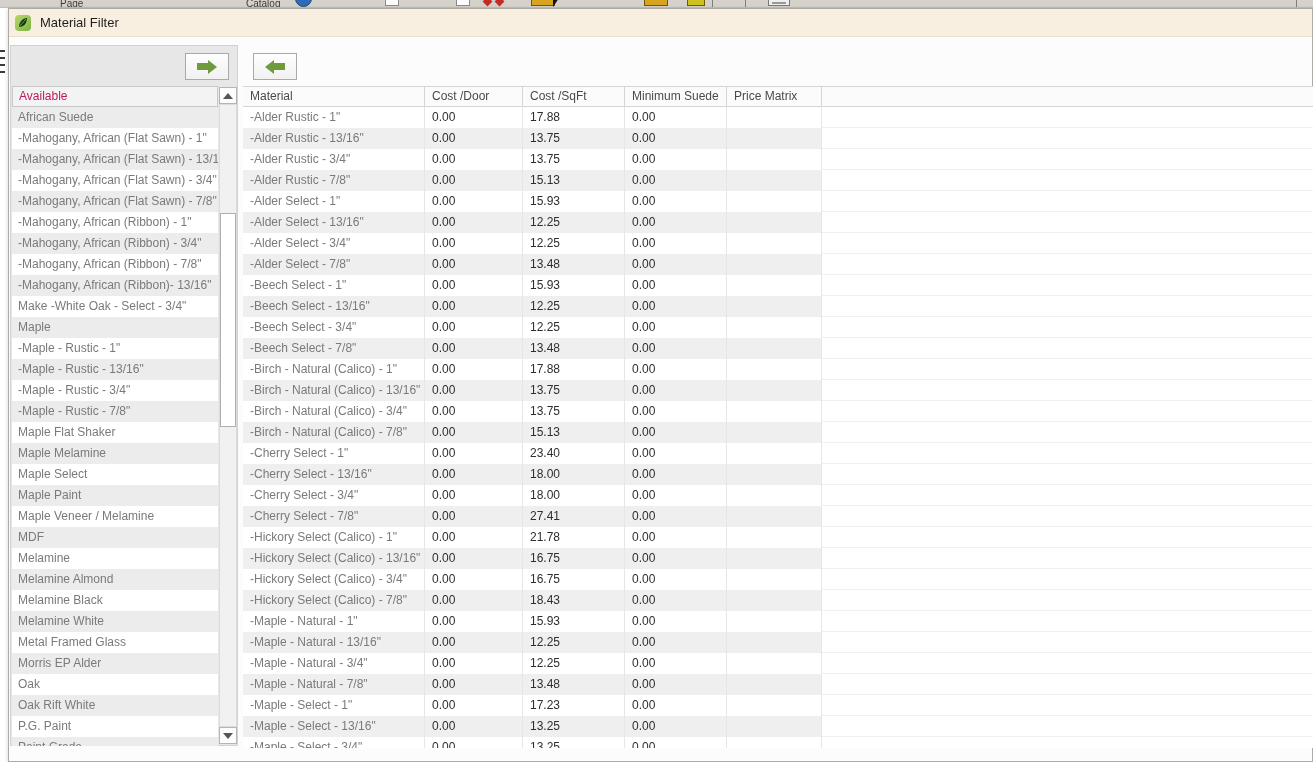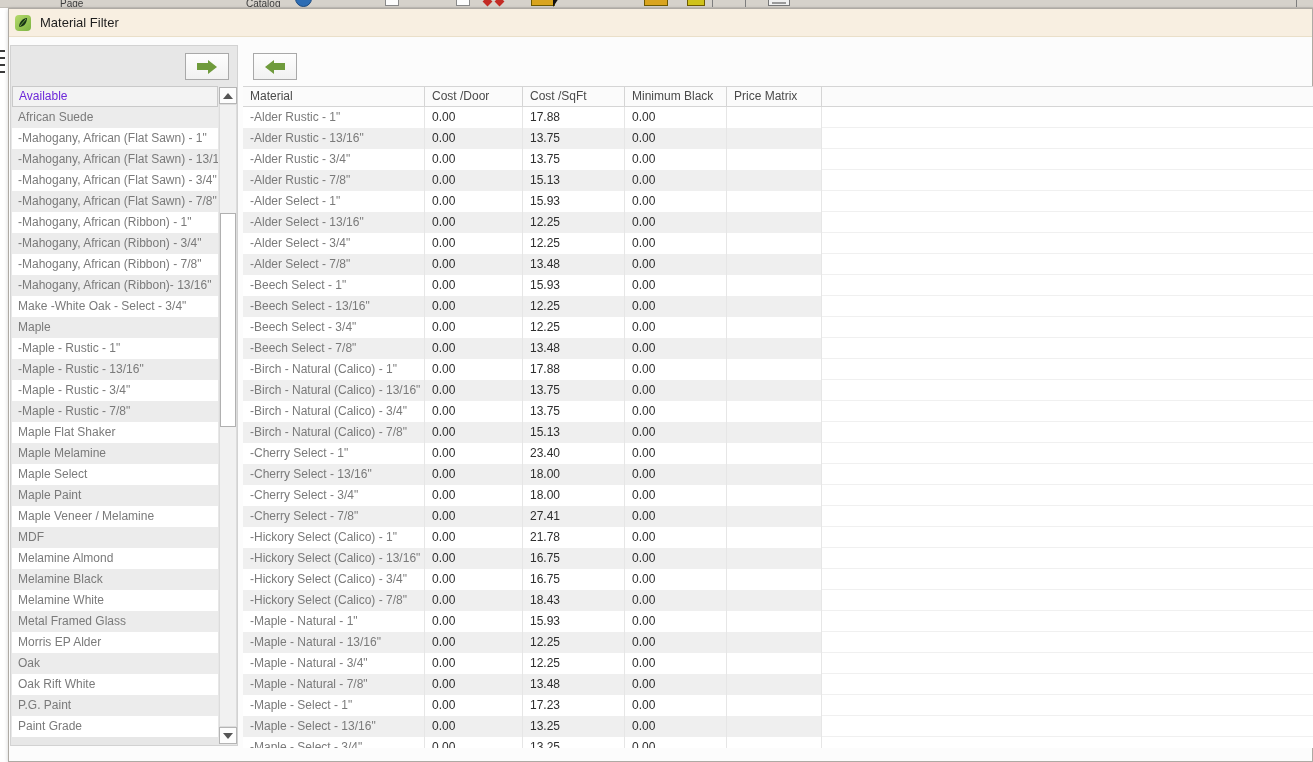--- a/index.html
+++ b/index.html
@@ -47,21 +47,21 @@
   .arr { display:flex; align-items:center; }
   .arr .bar { width:11px; height:7px; background:#6f9b3c; }
   .arr .head { width:0; height:0; border-top:7px solid transparent; border-bottom:7px solid transparent; }
   .arr.right .head { border-left:9px solid #6f9b3c; }
   .arr.left  .head { border-right:9px solid #6f9b3c; }
 
   
   .left-panel { position:absolute; left:10px; top:45px; width:228px; height:701px;
                 background:#e7e7e7; border:1px solid #d2d2d2; }
   .avail-header { position:absolute; left:12px; top:86px; width:206px; height:21px;
-                  background:#f3f3f3; border:1px solid #c9c9c9; font-size:12px; color:#6d28d9;
+                  background:#f3f3f3; border:1px solid #c9c9c9; font-size:12px; color:#be185d;
                   line-height:19px; padding-left:6px; }
   .avail-list { position:absolute; left:12px; top:107px; width:206px; height:639px; overflow:hidden; }
   .list-item { height:21px; line-height:21px; font-size:12px; color:#7a7a7a; padding-left:6px;
                background:#fff; white-space:nowrap; overflow:hidden; }
   .list-item:nth-child(odd) { background:#ececec; }
 
   
   .vscroll-track { position:absolute; left:219px; top:104px; width:18px; height:623px;
                    background:#f1f1f1; border:1px solid #dcdcdc; }
   .vscroll-btn { position:absolute; left:219px; width:18px; height:17px; background:#fdfdfd;
@@ -152,20 +152,21 @@
       <div class="list-item">-Maple - Rustic - 1"</div>
       <div class="list-item">-Maple - Rustic - 13/16"</div>
       <div class="list-item">-Maple - Rustic - 3/4"</div>
       <div class="list-item">-Maple - Rustic - 7/8"</div>
       <div class="list-item">Maple Flat Shaker</div>
       <div class="list-item">Maple Melamine</div>
       <div class="list-item">Maple Select</div>
       <div class="list-item">Maple Paint</div>
       <div class="list-item">Maple Veneer / Melamine</div>
       <div class="list-item">MDF</div>
+      <div class="list-item">Melamine</div>
       <div class="list-item">Melamine Almond</div>
       <div class="list-item">Melamine Black</div>
       <div class="list-item">Melamine White</div>
       <div class="list-item">Metal Framed Glass</div>
       <div class="list-item">Morris EP Alder</div>
       <div class="list-item">Oak</div>
       <div class="list-item">Oak Rift White</div>
       <div class="list-item">P.G. Paint</div>
       <div class="list-item">Paint Grade</div>
     </div>
@@ -182,21 +183,21 @@
   <div class="move-btn" style="left:253px; top:53px;">
     <span class="arr left">
         <span class="head"></span>
         <span class="bar"></span>
       </span>
   </div>
   <div class="table-header">
       <div class="th" style="width: 182px;">Material</div>
       <div class="th" style="width: 98px;">Cost /Door</div>
       <div class="th" style="width: 102px;">Cost /SqFt</div>
-      <div class="th" style="width: 102px;">Minimum Black</div>
+      <div class="th" style="width: 102px;">Minimum Suede</div>
       <div class="th" style="width: 95px;">Price Matrix</div>
       <div class="th filler"></div>
     </div>
   <div class="table-rows">
       <div class="trow">
         <div class="td mat" style="width: 182px;">-Alder Rustic - 1"</div>
         <div class="td num" style="width: 98px;">0.00</div>
         <div class="td num" style="width: 102px;">17.88</div>
         <div class="td num" style="width: 102px;">0.00</div>
         <div class="td num" style="width: 95px;"></div>

